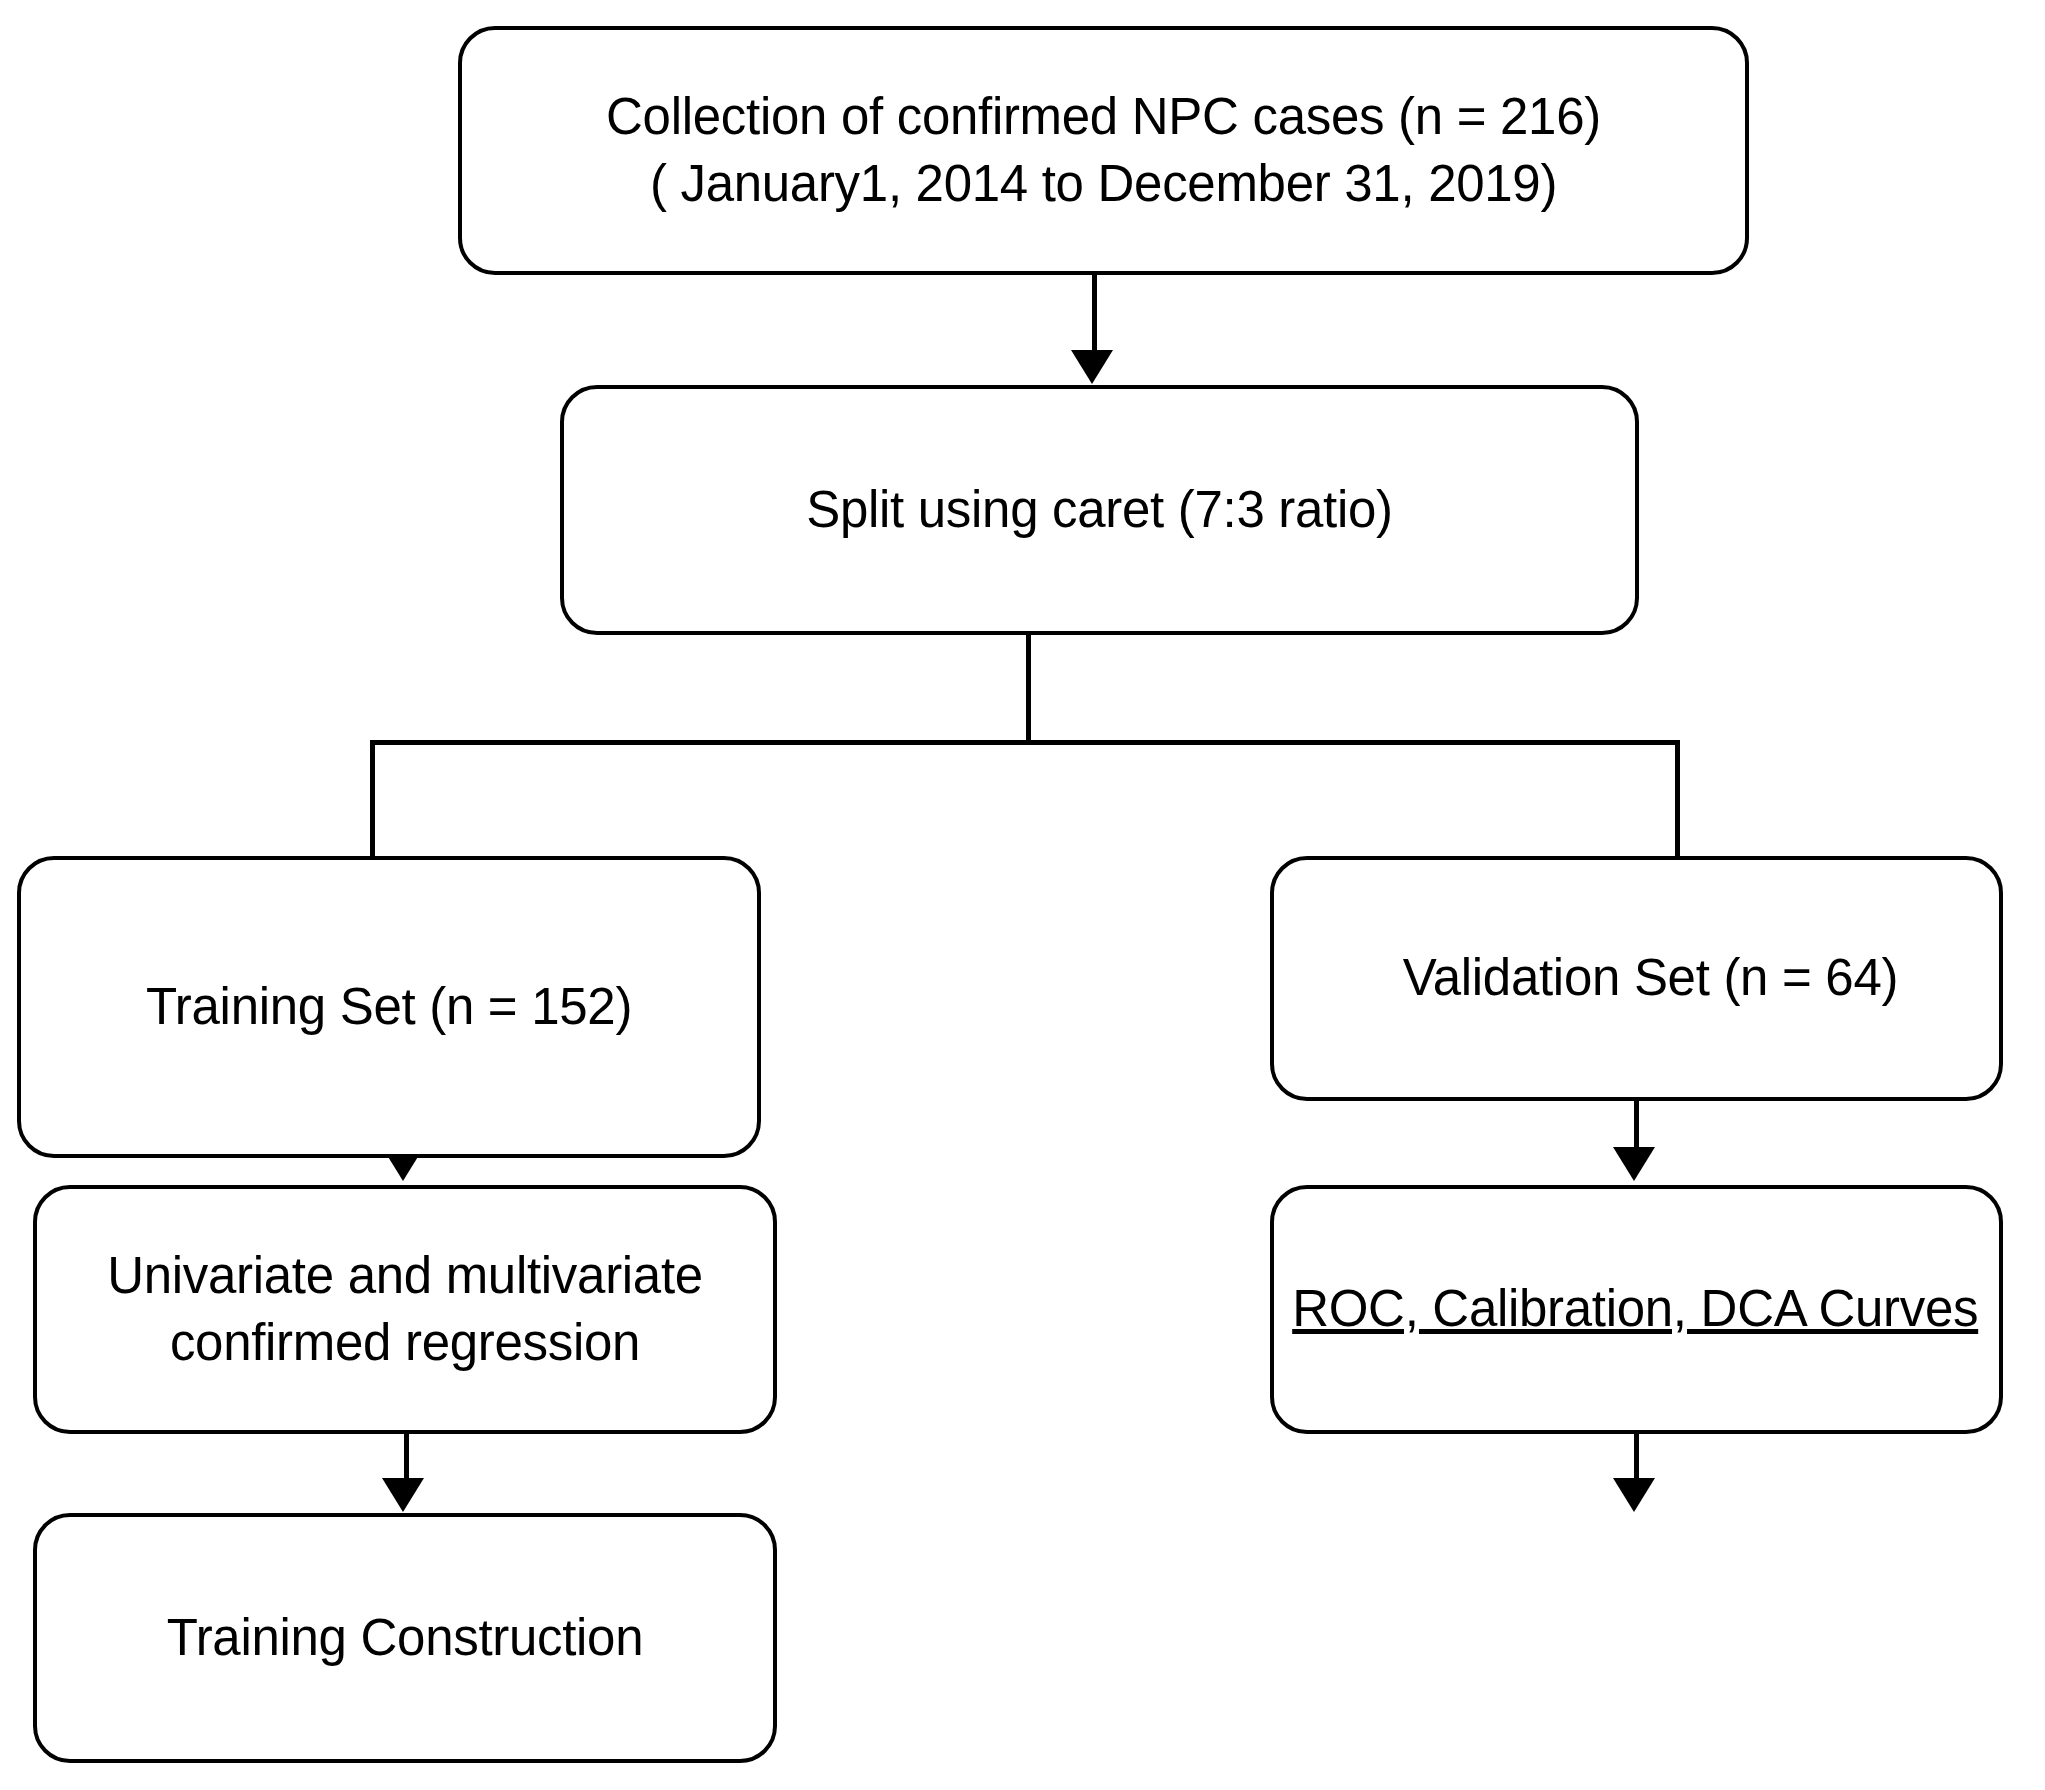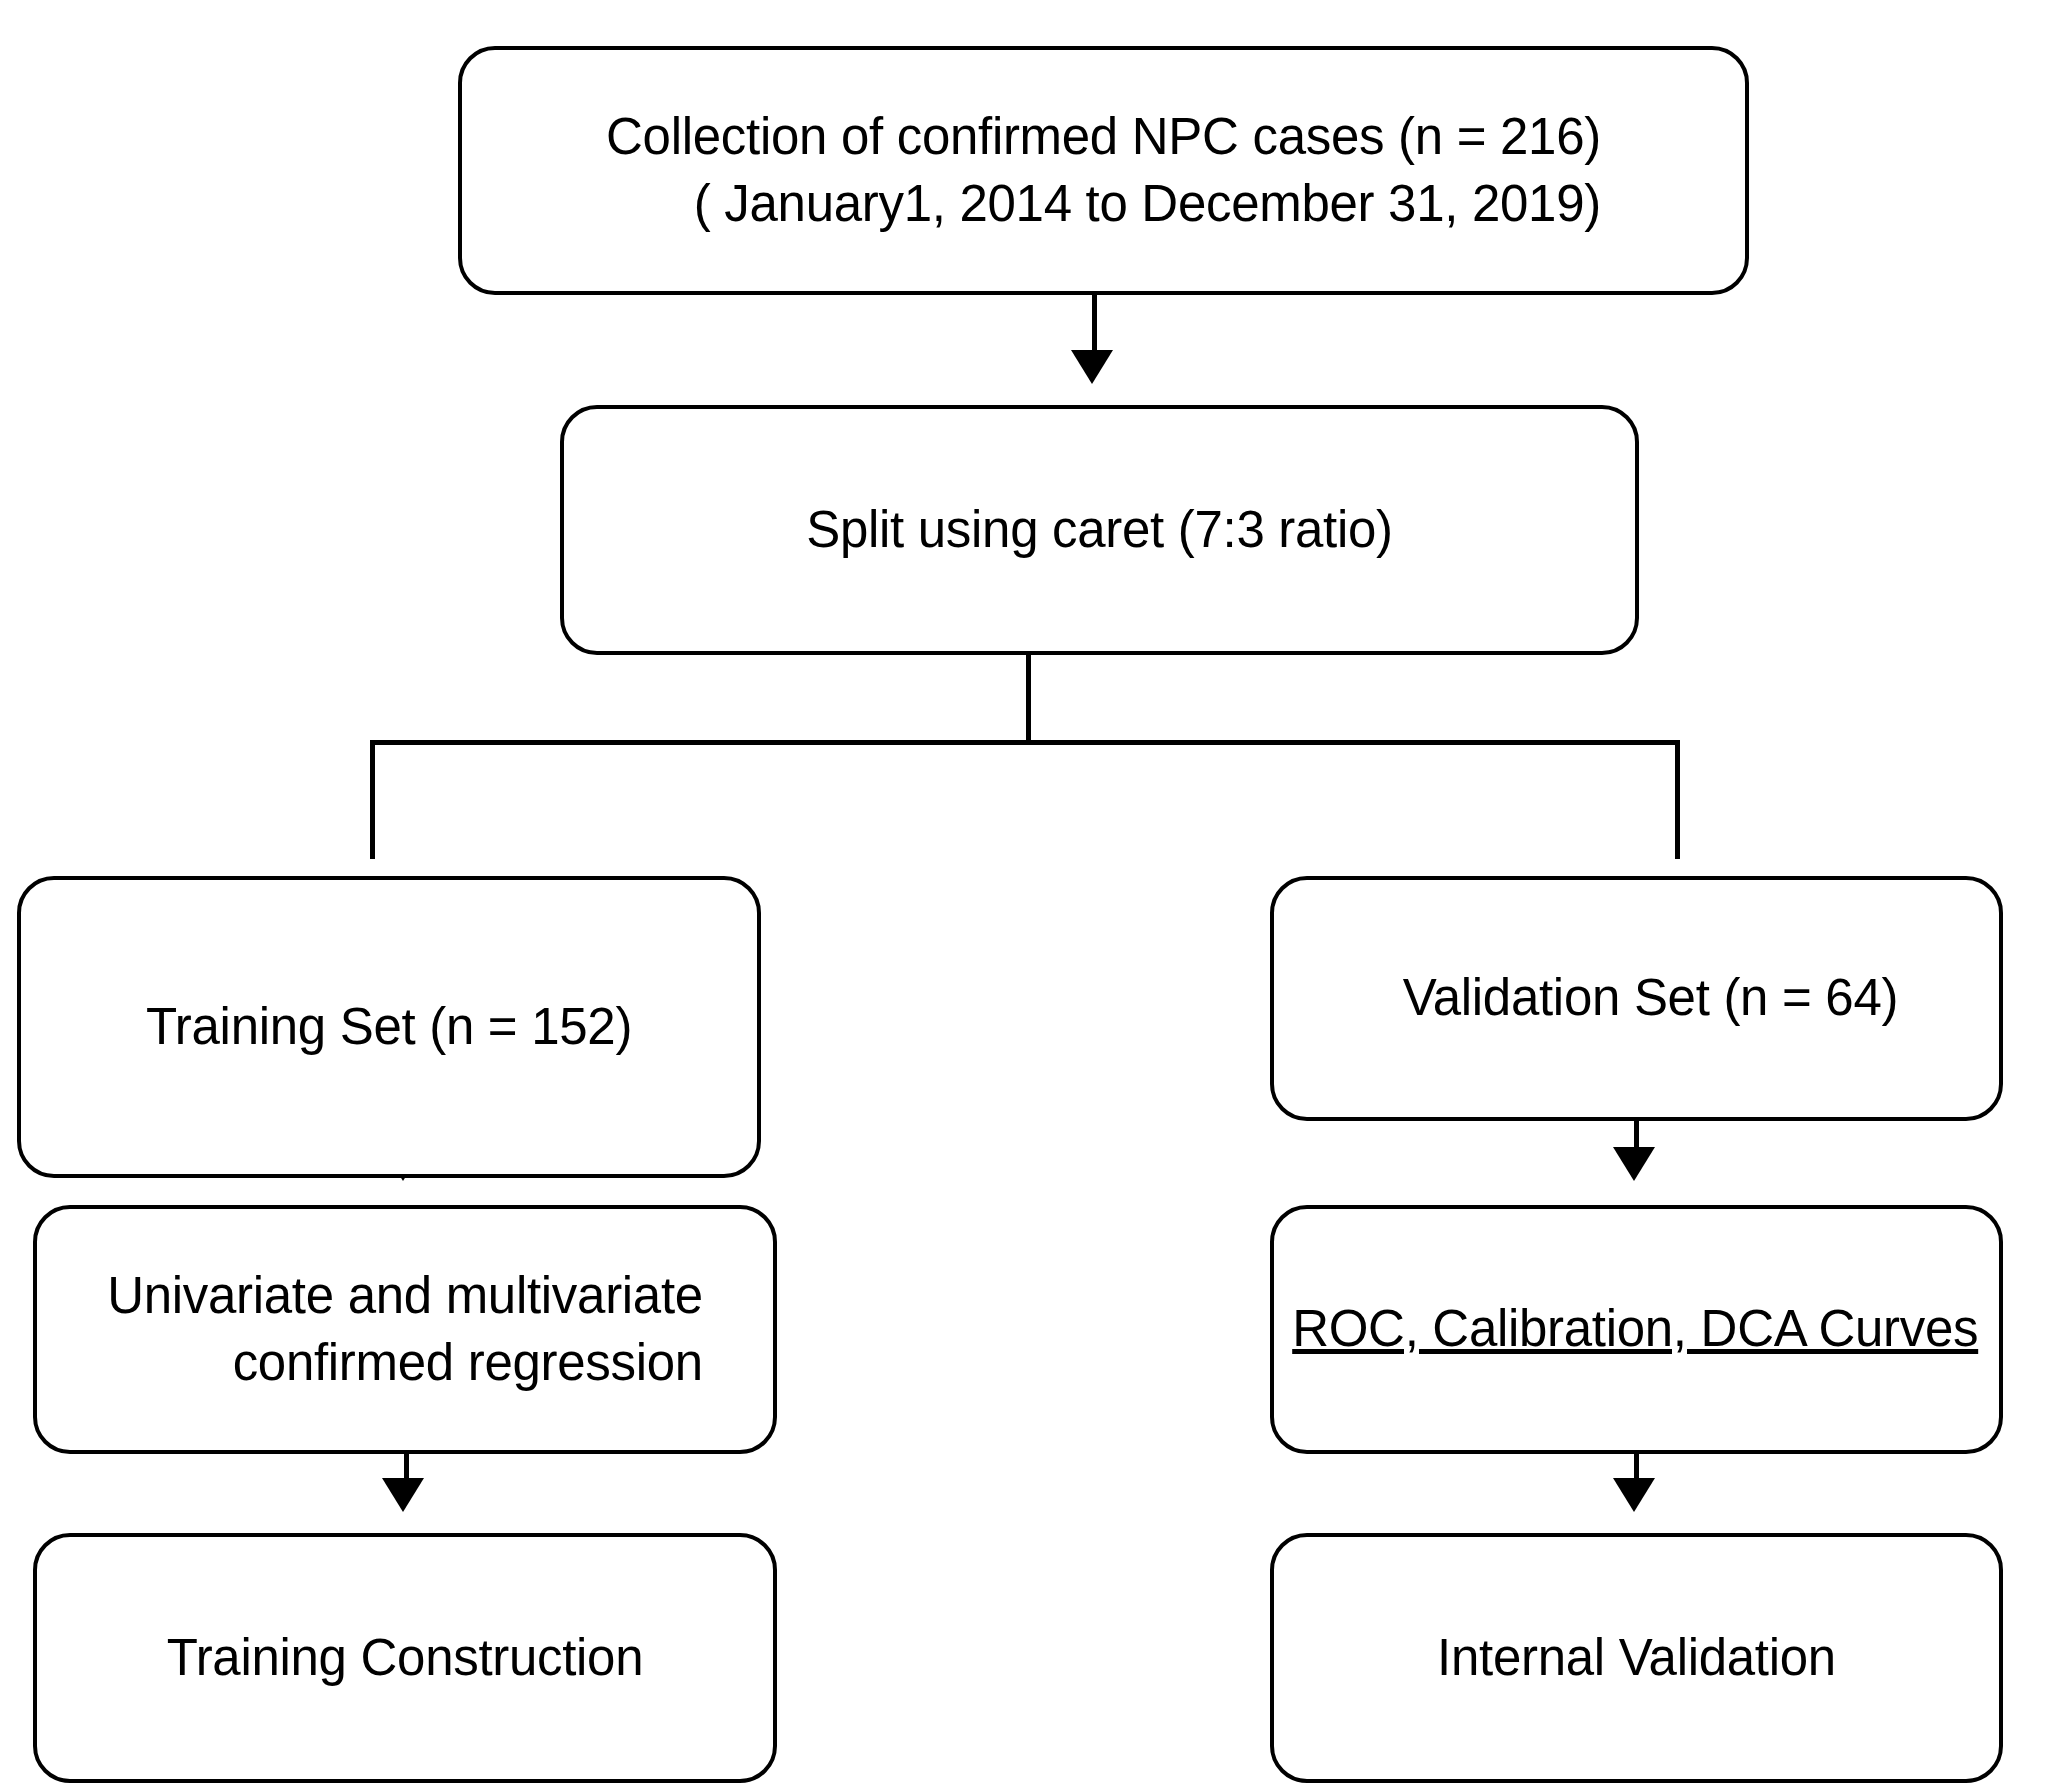--- a/index.html
+++ b/index.html
@@ -28,23 +28,22 @@
   
   .node {
     position: absolute;
     box-sizing: border-box;
     border: 4.6px solid #000000;
     border-radius: 37px;
     background: #ffffff;
     display: flex;
     align-items: center;
     justify-content: center;
-    text-align: right;
+    text-align: center;
     z-index: 3;
-    margin-top: 20px;
   }
   .node .node-text {
     display: block;
     font-size: 51px;
     line-height: 1.30;
     letter-spacing: -0.3px;
     white-space: pre-line;
     padding: 0 3.9px;
   }
 
@@ -163,18 +162,15 @@
   </div>
 
   <div class="node" id="node-curves">
     <span class="node-text">ROC, Calibration, DCA Curves</span>
   </div>
 
   <div class="node" id="node-nomogram">
     <span class="node-text">Training Construction</span>
   </div>
 
-  <div class="node" id="node-internal">
-    <span class="node-text">Internal Validation</span>
-  </div>
 
 </div>
 
 
 </body></html>

